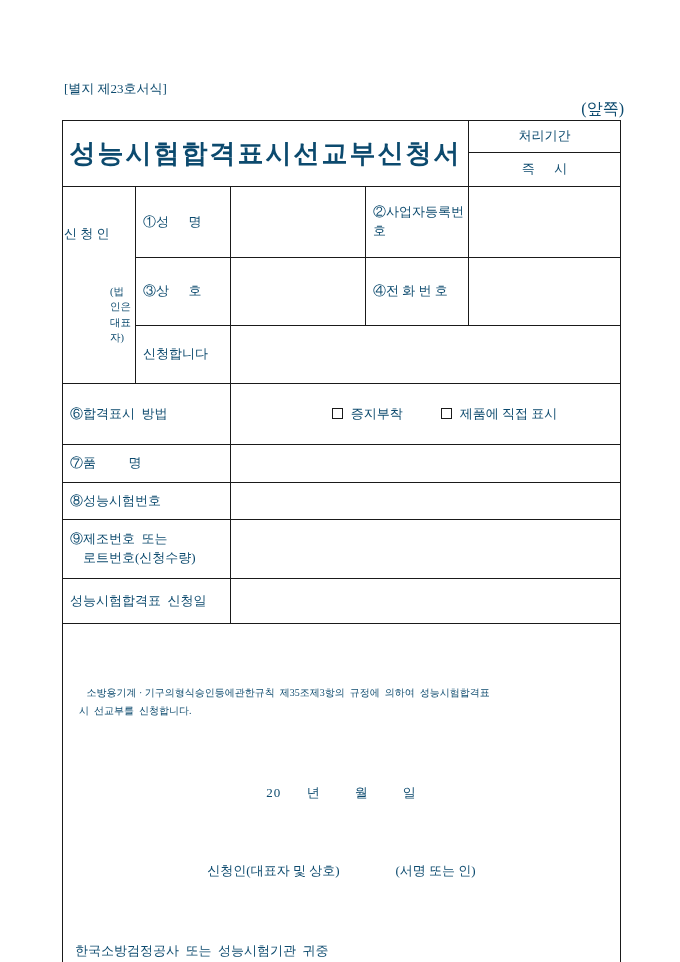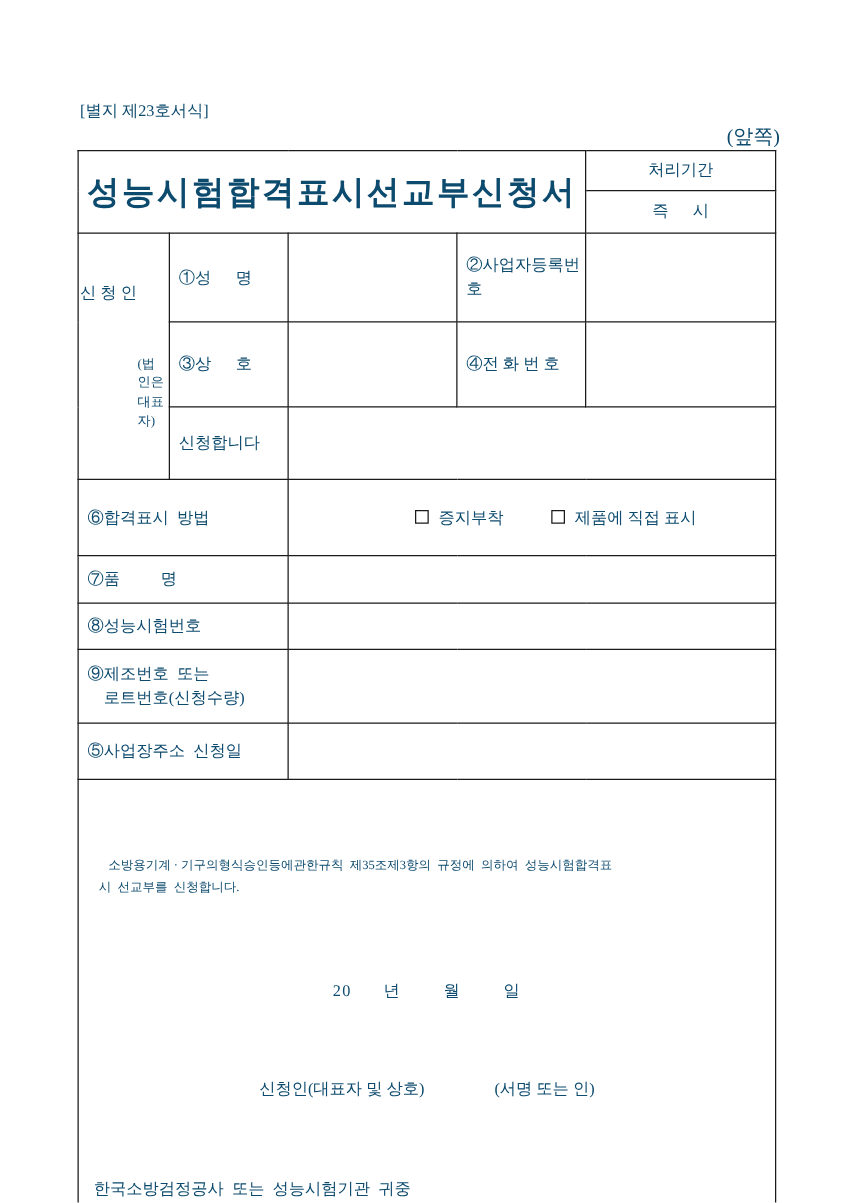--- a/index.html
+++ b/index.html
@@ -109,21 +109,21 @@
     <tr class="r8">
       <td class="label" colspan="2">⑧성능시험번호</td>
       <td class="input" colspan="3"></td>
     </tr>
     <tr class="r9">
       <td class="label" colspan="2">⑨제조번호  또는
     로트번호(신청수량)</td>
       <td class="input" colspan="3"></td>
     </tr>
     <tr class="r10">
-      <td class="label" colspan="2">⑤사업장주소  신청일</td>
+      <td class="label" colspan="2">성능시험합격표  신청일</td>
       <td class="input" colspan="3"></td>
     </tr>
 
     <tr class="r11">
       <td class="declaration" colspan="5">
         <div class="decl-body">   소방용기계 · 기구의형식승인등에관한규칙  제35조제3항의  규정에  의하여  성능시험합격표
 시  선교부를  신청합니다.</div>
         <div class="decl-date">20      년        월        일</div>
         <div class="decl-sign">
           <span>신청인(대표자 및 상호)</span>

